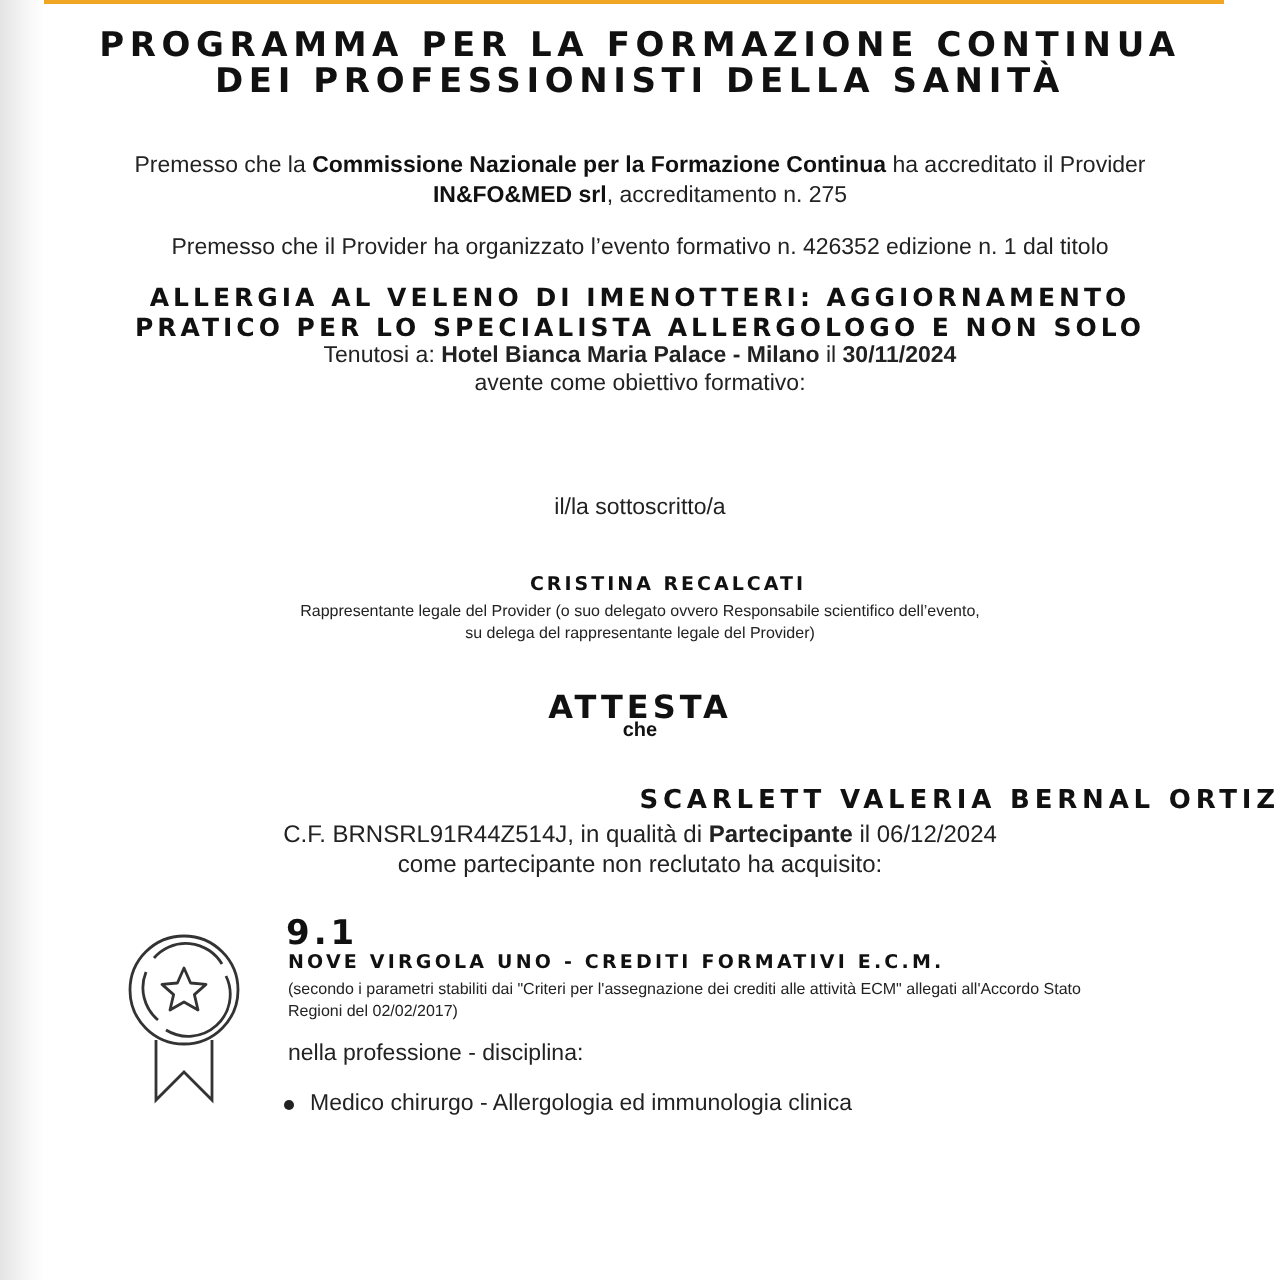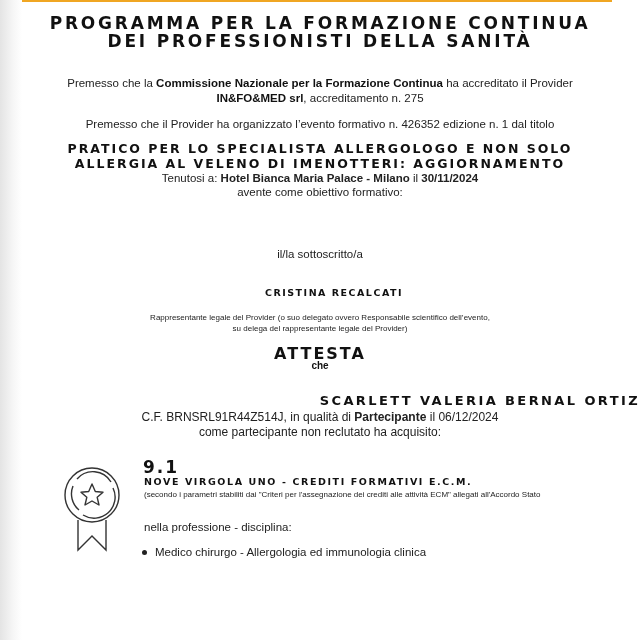--- a/index.html
+++ b/index.html
@@ -78,36 +78,36 @@
       <span>Premesso che la </span><b>Commissione Nazionale per la Formazione Continua</b><span> ha accreditato il Provider</span>
     </div>
     <div>
       <b>IN&amp;FO&amp;MED srl</b><span>, accreditamento n. 275</span>
     </div>
   </div>
 
   <div class="center intro" style="top:117px;">Premesso che il Provider ha organizzato l’evento formativo n. 426352 edizione n. 1 dal titolo</div>
 
   <div class="center event-title">
+    <div>ALLERGIA AL VELENO DI IMENOTTERI: AGGIORNAMENTO</div>
     <div>PRATICO PER LO SPECIALISTA ALLERGOLOGO E NON SOLO</div>
-    <div>ALLERGIA AL VELENO DI IMENOTTERI: AGGIORNAMENTO</div>
   </div>
 
   <div class="center small" style="top:171px;">
     <span>Tenutosi a: </span><b>Hotel Bianca Maria Palace - Milano</b><span> il </span><b>30/11/2024</b>
   </div>
 
   <div class="center small" style="top:185px;">avente come obiettivo formativo:</div>
 
 
   <div class="center small" style="top:247px;">il/la sottoscritto/a</div>
 
   <div class="center signer-name" style="top:287px;">CRISTINA RECALCATI</div>
 
-  <div class="center tiny" style="top:312px;">
+  <div class="center tiny" style="top:300px;">
     <div>Rappresentante legale del Provider (o suo delegato ovvero Responsabile scientifico dell’evento,</div>
     <div>su delega del rappresentante legale del Provider)</div>
   </div>
 
   <div class="center attesta" style="top:344px;">ATTESTA</div>
   <div class="center che" style="top:360px;">che</div>
 
   <div class="center participant" style="top:393px;text-align:right;">SCARLETT VALERIA BERNAL ORTIZ</div>
 
   <div class="center small" style="top:410px; font-size:12px;">
@@ -122,20 +122,21 @@
     <path d="M50 22 A21 21 0 0 1 20 49"></path>
     <path d="M10 20 A21 21 0 0 0 16 44"></path>
     <polygon points="29,18 32.3,25.5 40,26.2 34.2,31.3 36,39 29,35 22,39 23.8,31.3 18,26.2 25.7,25.5" stroke-linejoin="round"></polygon>
     <path d="M15 54 V84 L29 70 L43 84 V54"></path>
   </svg>
 
   <div class="abs credits-num">9.1</div>
   <div class="abs credits-words">NOVE VIRGOLA UNO - CREDITI FORMATIVI E.C.M.</div>
   <div class="abs credits-note">
     <div>(secondo i parametri stabiliti dai "Criteri per l'assegnazione dei crediti alle attività ECM" allegati all'Accordo Stato</div>
+    <div>Regioni del 02/02/2017)</div>
   </div>
 
   <div class="abs profession-label">nella professione - disciplina:</div>
 
   <div class="abs discipline-item">
     <span class="bullet"></span>
     <span>Medico chirurgo - Allergologia ed immunologia clinica</span>
   </div>
 
 </div>

